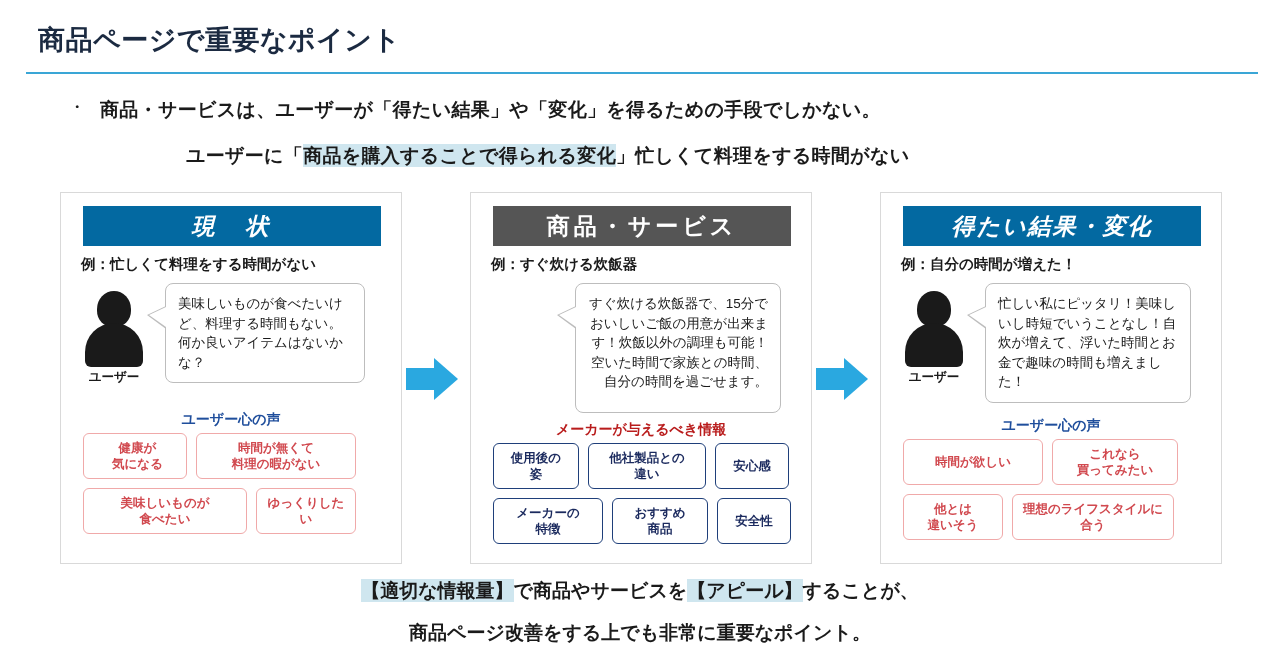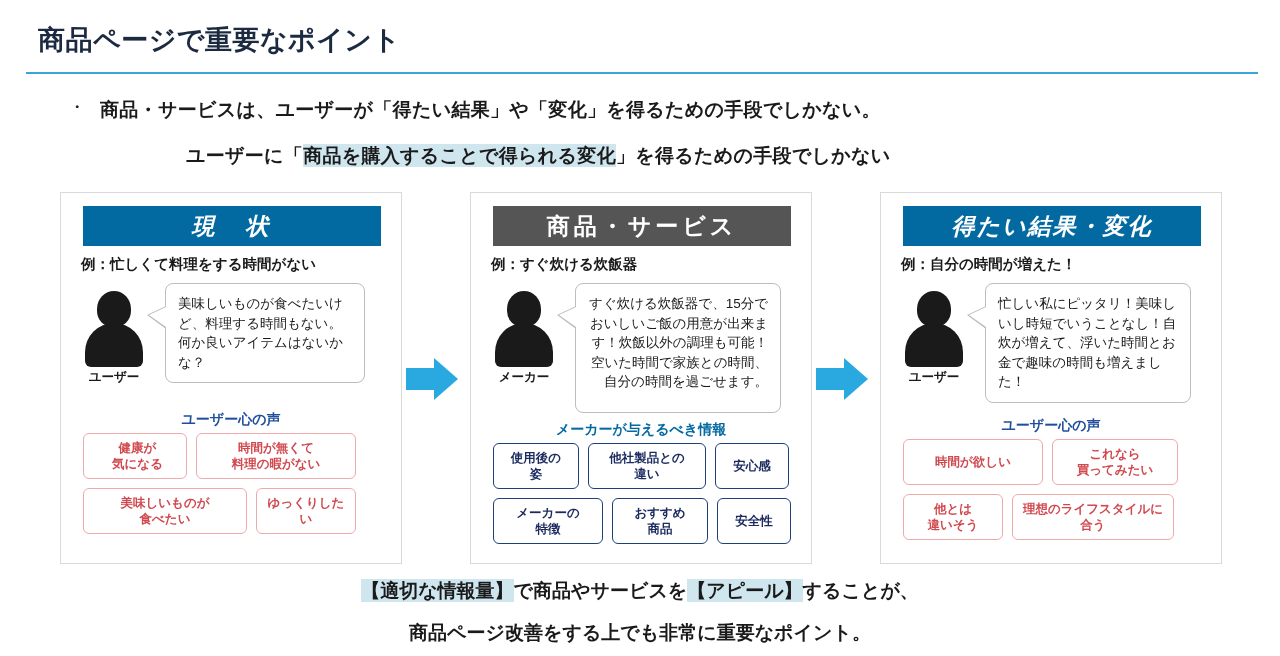--- a/index.html
+++ b/index.html
@@ -139,21 +139,21 @@
   }
 
   
   .sec-caption {
     position: absolute;
     width: 100%;
     text-align: center;
     font-size: 14px; font-weight: bold;
     color: #1f4e9c;
   }
-  .sec-caption.dark { color: #0369a1; }
+  .sec-caption.dark { color: #b91c1c; }
 
   
   .chips {
     position: absolute;
     display: flex;
     flex-wrap: wrap;
     gap: 9px;
   }
   .chip {
     border-radius: 6px;
@@ -219,21 +219,21 @@
 <body>
 
 <div class="slide">
 
   <div class="slide-title">商品ページで重要なポイント</div>
   <div class="title-rule"></div>
 
   <div class="lead-bullet">・</div>
   <div class="lead-line1">商品・サービスは、ユーザーが「得たい結果」や「変化」を得るための手段でしかない。</div>
   <div class="lead-line2">
-    <span>ユーザーに「</span><span class="hl">商品を購入することで得られる変化</span><span>」を得るための手段でしかない</span>
+    <span>ユーザーに「</span><span class="hl">商品を購入することで得られる変化</span><span>」忙しくて料理をする時間がない</span>
   </div>
 
   <div class="panel" id="panel-current">
     <div class="panel-header hdr-blue">現　状</div>
     <div class="panel-example">例：忙しくて料理をする時間がない</div>
 
     <div class="person" style="left:22px; top:98px;">
       <div class="head"></div>
       <div class="body"></div>
       <div class="label">ユーザー</div>
@@ -257,25 +257,20 @@
 
   <div class="arrow" id="arrow-1">
     <div class="shaft"></div>
     <div class="headtri"></div>
   </div>
 
   <div class="panel" id="panel-product">
     <div class="panel-header hdr-gray">商品・サービス</div>
     <div class="panel-example">例：すぐ炊ける炊飯器</div>
 
-    <div class="person" style="left:22px; top:98px;">
-      <div class="head"></div>
-      <div class="body"></div>
-      <div class="label">メーカー</div>
-    </div>
 
     <div class="bubble" style="left:104px; top:90px; width:206px; height:130px;text-align:right;">
       <span class="tail"></span>
       <span class="tail-in"></span>
       <span>すぐ炊ける炊飯器で、15分でおいしいご飯の用意が出来ます！炊飯以外の調理も可能！空いた時間で家族との時間、自分の時間を過ごせます。</span>
     </div>
 
     <div class="sec-caption dark" style="top:228px;">メーカーが与えるべき情報</div>
 
     <div class="chips" style="left:22px; top:250px; width:300px;">

